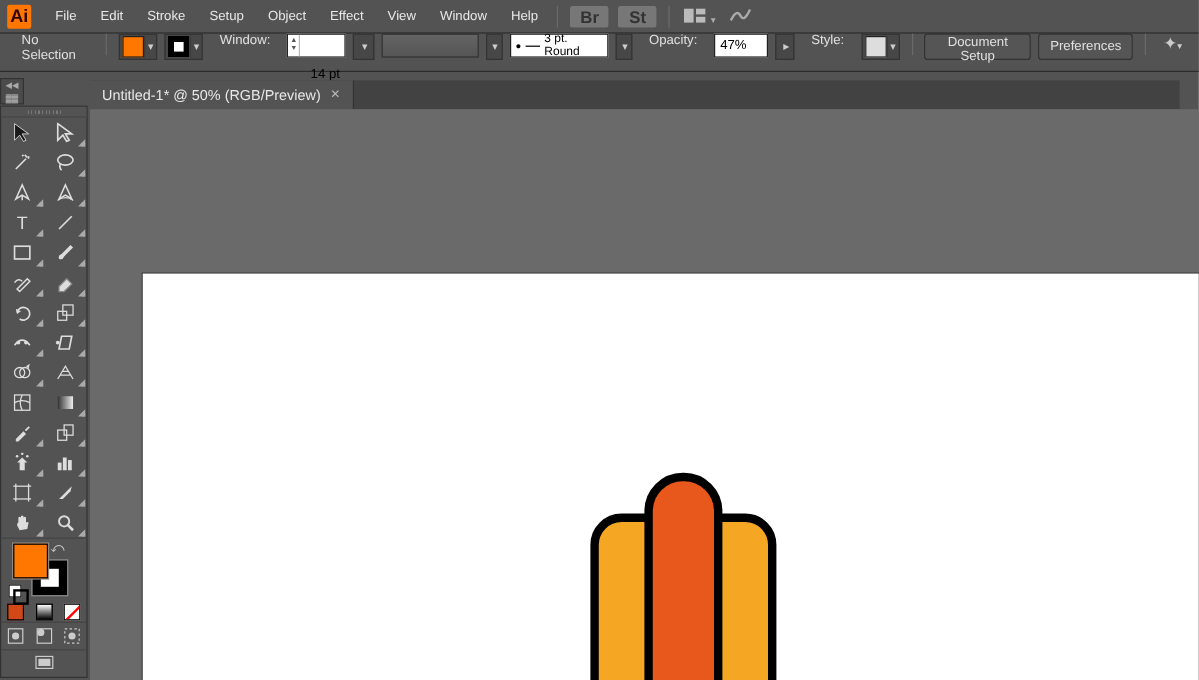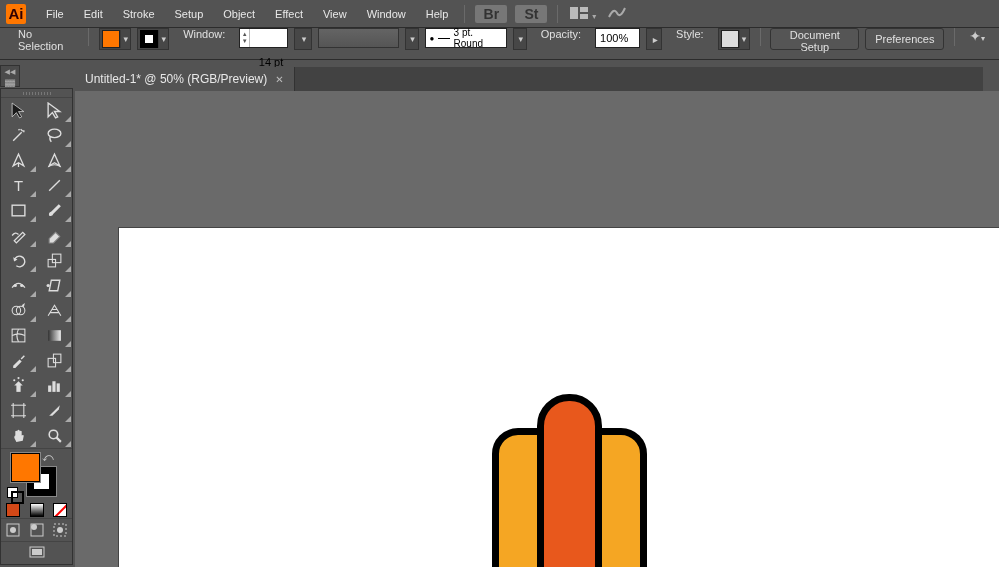--- a/index.html
+++ b/index.html
@@ -144,21 +144,21 @@
   <div class="profile-box">
     <span style="font-size:8px">●</span>
     <div class="line"></div>
     <span>3 pt. Round</span>
   </div>
   <div class="swatch-group" style="width:16px;justify-content:center">
       <div class="dd" style="border:none">▾</div>
     </div>
   <span class="ctrl-label">Opacity:</span>
   <div class="opacity-box">
-      <span>100%</span>
+      <span>47%</span>
     </div>
   <div class="swatch-group" style="width:18px;justify-content:center">
       <div class="dd" style="border:none;font-size:10px">▸</div>
     </div>
   <span class="ctrl-label">Style:</span>
   <div class="swatch-group">
     <div class="style-swatch"></div>
     <div class="dd">▾</div>
   </div>
   <div class="menu-sep"></div>

